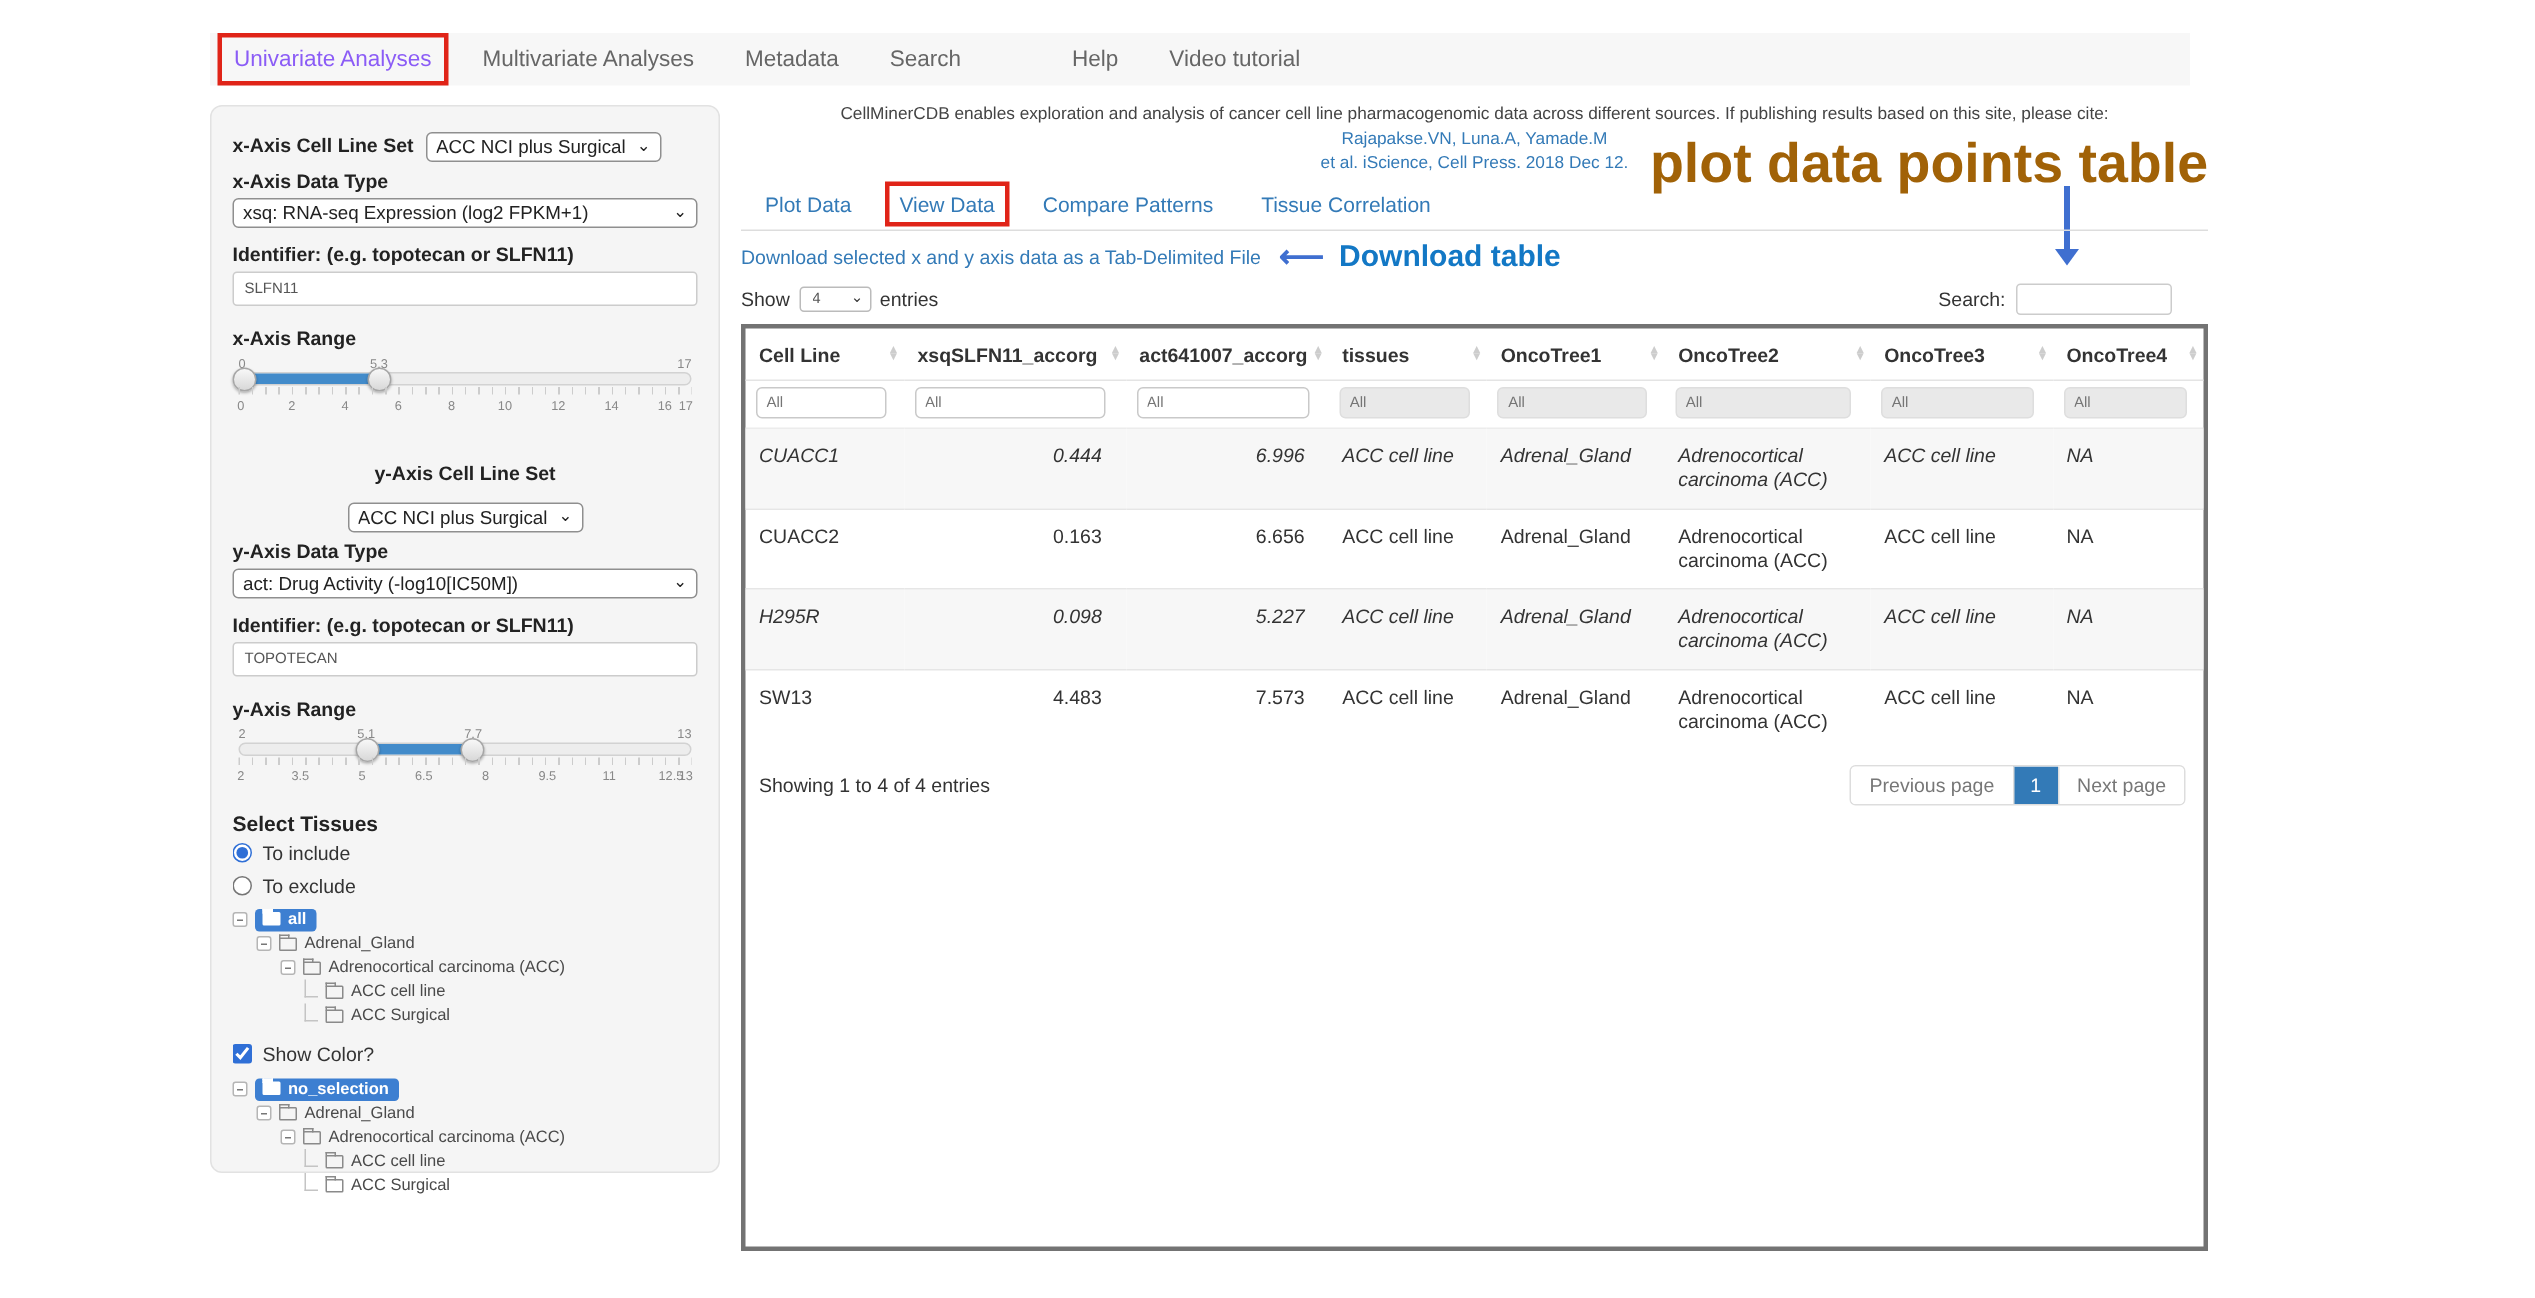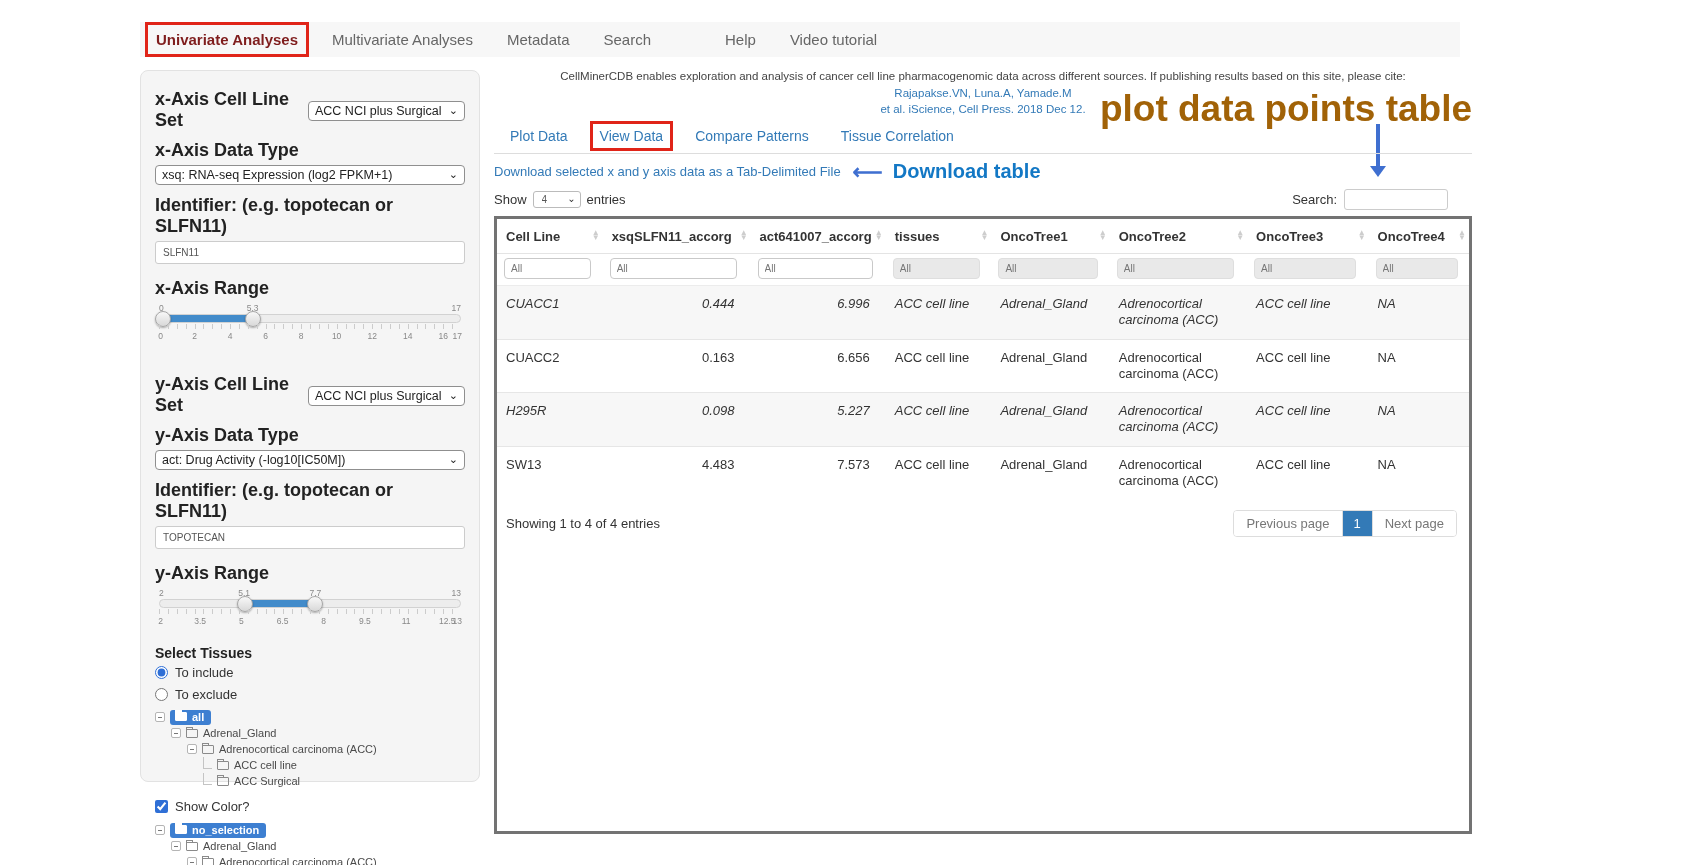--- a/index.html
+++ b/index.html
@@ -3,29 +3,29 @@
 <meta charset="utf-8">
 <style>
   * { margin:0; padding:0; box-sizing:border-box; }
   body { background:#fff; font-family:"Liberation Sans", sans-serif; }
   .page { position:relative; width:1690px; height:865px; background:#fff; overflow:hidden; }
 
   
   .navbar { position:absolute; left:140px; top:22px; width:1320px; height:35px;
             background:#f7f7f7; display:flex; align-items:center; }
   .nav-item { font-size:15px; color:#666; margin-right:34px; white-space:nowrap; cursor:pointer; }
-  .nav-item.active { color:#7f1d1d; position:relative; margin-left:16px;font-weight:bold; }
+  .nav-item.active { color:#8b5cf6; position:relative; margin-left:16px; }
   .nav-item.gap { margin-left:40px; }
   .red-frame { position:absolute; inset:-9px -11px; border:3px solid #e02418; pointer-events:none; }
 
   
   .sidebar { position:absolute; left:140px; top:70px; width:340px; height:712px;
              background:#f5f5f5; border:1px solid #e2e2e2; border-radius:8px;
              padding:16px 14px; font-size:13px; color:#222; }
-  .sb-label { font-weight:bold; font-size:18px; color:#222; margin:2px 0 4px; }
+  .sb-label { font-weight:bold; font-size:13px; color:#222; margin:2px 0 4px; }
   .inline-row { display:flex; align-items:center; gap:8px; margin-bottom:5px; }
   .selwrap { position:relative; display:inline-block;text-decoration:underline; }
   .selwrap::after { content:"⌄"; position:absolute; right:7px; top:45%; transform:translateY(-50%);
                     font-size:11px; color:#222; pointer-events:none; }
   select.sb-select { appearance:none; -webkit-appearance:none; font-family:"Liberation Sans",sans-serif;
                      font-size:12.5px; color:#222; background:#fff; border:1px solid #8f8f8f;
                      border-radius:4px; padding:2px 22px 2px 6px; }
   .full { width:100%; }
   .sb-input { width:100%; font-size:10px; color:#555; padding:5px 7px; border:1px solid #ccc;
               border-radius:3px; background:#fff; margin-bottom:6px; font-family:"Liberation Sans",sans-serif; }
@@ -179,21 +179,21 @@
         <span style="left:35.29%;">6</span>
         <span style="left:47.06%;">8</span>
         <span style="left:58.82%;">10</span>
         <span style="left:70.59%;">12</span>
         <span style="left:82.35%;">14</span>
         <span style="left:94.12%;">16</span>
         <span class="last" style="left:100%;">17</span>
       </div>
     </div>
 
-    <div class="inline-row" style="margin-top:28px;">
+    <div class="inline-row" style="margin-top:28px;flex-direction:column;">
       <span class="sb-label">y-Axis Cell Line Set</span>
       <span class="selwrap">
         <select class="sb-select">
           <option>ACC NCI plus Surgical</option>
         </select>
       </span>
     </div>
 
     <div class="sb-label">y-Axis Data Type</div>
     <span class="selwrap full" style="margin-bottom:5px;">

